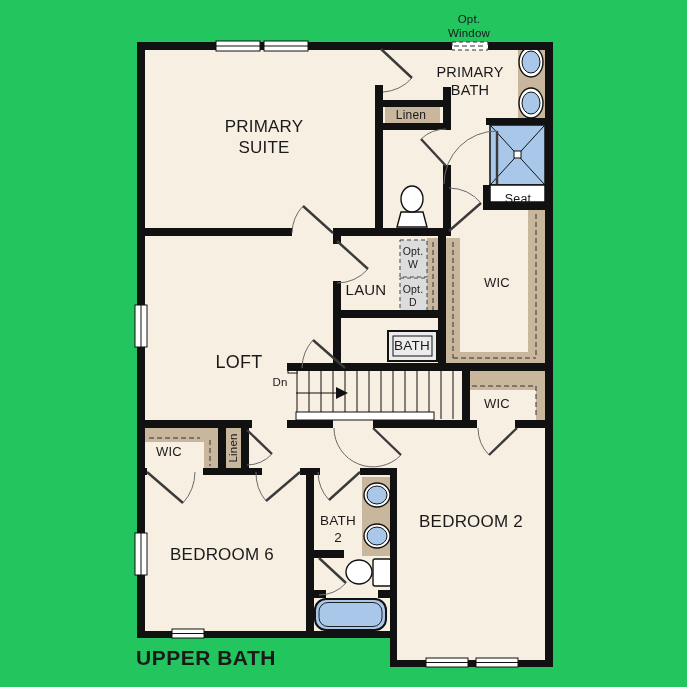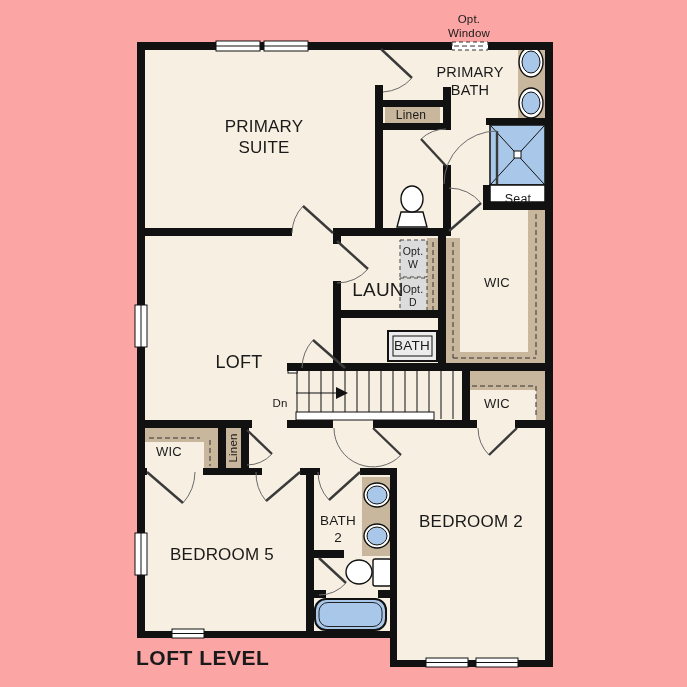--- a/index.html
+++ b/index.html
@@ -1,20 +1,20 @@
 <!DOCTYPE html>
 <html style="--c-floor: #f7efe2; --c-wall: #111111; --c-wood: #c8b79c; --c-water: #a9c7e8; --c-appliance: #dcdcdc; --c-paper: #ffffff; --c-ink: #1a1a1a;"><head>
 <meta charset="utf-8">
 <style>
   :root{
     --c-floor:#f7efe2; --c-wall:#111111; --c-wood:#c8b79c;
     --c-water:#a9c7e8; --c-appliance:#dcdcdc; --c-paper:#ffffff; --c-ink:#1a1a1a;
   }
   html,body{margin:0;padding:0;background:#fff;}
-  #plan{position:relative;width:687px;height:687px;background:#fca5a5;overflow:hidden;
+  #plan{position:relative;width:687px;height:687px;background:#22c55e;overflow:hidden;
         font-family:"Liberation Sans", sans-serif;color:var(--c-ink);}
   #plan svg{position:absolute;left:0;top:0;}
   .fl{fill:var(--c-floor,#f7efe2);}
   .wa{fill:var(--c-wall,#111);}
   .wd{fill:var(--c-wood,#c8b79c);}
   .wt{fill:var(--c-water,#a9c7e8);}
   .ap{fill:var(--c-appliance,#dcdcdc);stroke:#444;stroke-width:1;stroke-dasharray:4 3;}
   .pp{fill:var(--c-paper,#fff);}
   .ln{stroke:#111;stroke-width:1;fill:none;}
   .dash{stroke:#333;stroke-width:1;fill:none;stroke-dasharray:5 3;}
@@ -259,29 +259,29 @@
 
   <div class="lbl" style="left:469px;top:26px;font-size:11.5px;">Opt.
 Window</div>
   <div class="lbl b" style="left:264px;top:137px;font-size:17px;">PRIMARY
 SUITE</div>
   <div class="lbl b" style="left:470px;top:81px;font-size:14.5px;">PRIMARY
 BATH</div>
   <div class="lbl" style="left:411px;top:115px;font-size:12px;">Linen</div>
   <div class="lbl" style="left:518px;top:200px;font-size:12.5px;">Seat</div>
   <div class="lbl" style="left:497px;top:283px;font-size:13px;">WIC</div>
-  <div class="lbl b" style="left:366px;top:290px;font-size:19px;padding-left:24px;">LAUN</div>
+  <div class="lbl b" style="left:366px;top:290px;font-size:15px;">LAUN</div>
   <div class="lbl" style="left:413px;top:258px;font-size:10.5px;line-height:1.2;">Opt.
 W</div>
   <div class="lbl" style="left:413px;top:296px;font-size:10.5px;line-height:1.2;">Opt.
 D</div>
   <div class="lbl" style="left:412px;top:346px;font-size:13.5px;">BATH</div>
   <div class="lbl b" style="left:239px;top:322px;font-size:18px;margin-top:40px;">LOFT</div>
-  <div class="lbl" style="left:280px;top:403px;font-size:11.5px;">Dn</div>
+  <div class="lbl" style="left:280px;top:382px;font-size:11.5px;">Dn</div>
   <div class="lbl" style="left:497px;top:404px;font-size:13px;">WIC</div>
   <div class="lbl" style="left:169px;top:452px;font-size:13px;">WIC</div>
   <div class="lbl rot" style="left:233px;top:448px;font-size:11.5px;">Linen</div>
-  <div class="lbl b" style="left:222px;top:555px;font-size:17px;">BEDROOM 5</div>
+  <div class="lbl b" style="left:222px;top:555px;font-size:17px;">BEDROOM 6</div>
   <div class="lbl b" style="left:338px;top:530px;font-size:13.5px;">BATH
 2</div>
   <div class="lbl b" style="left:471px;top:522px;font-size:17px;">BEDROOM 2</div>
-  <div class="title" style="left:136px;top:646px;">LOFT LEVEL</div>
+  <div class="title" style="left:136px;top:646px;">UPPER BATH</div>
 </div>
 
 </body></html>

